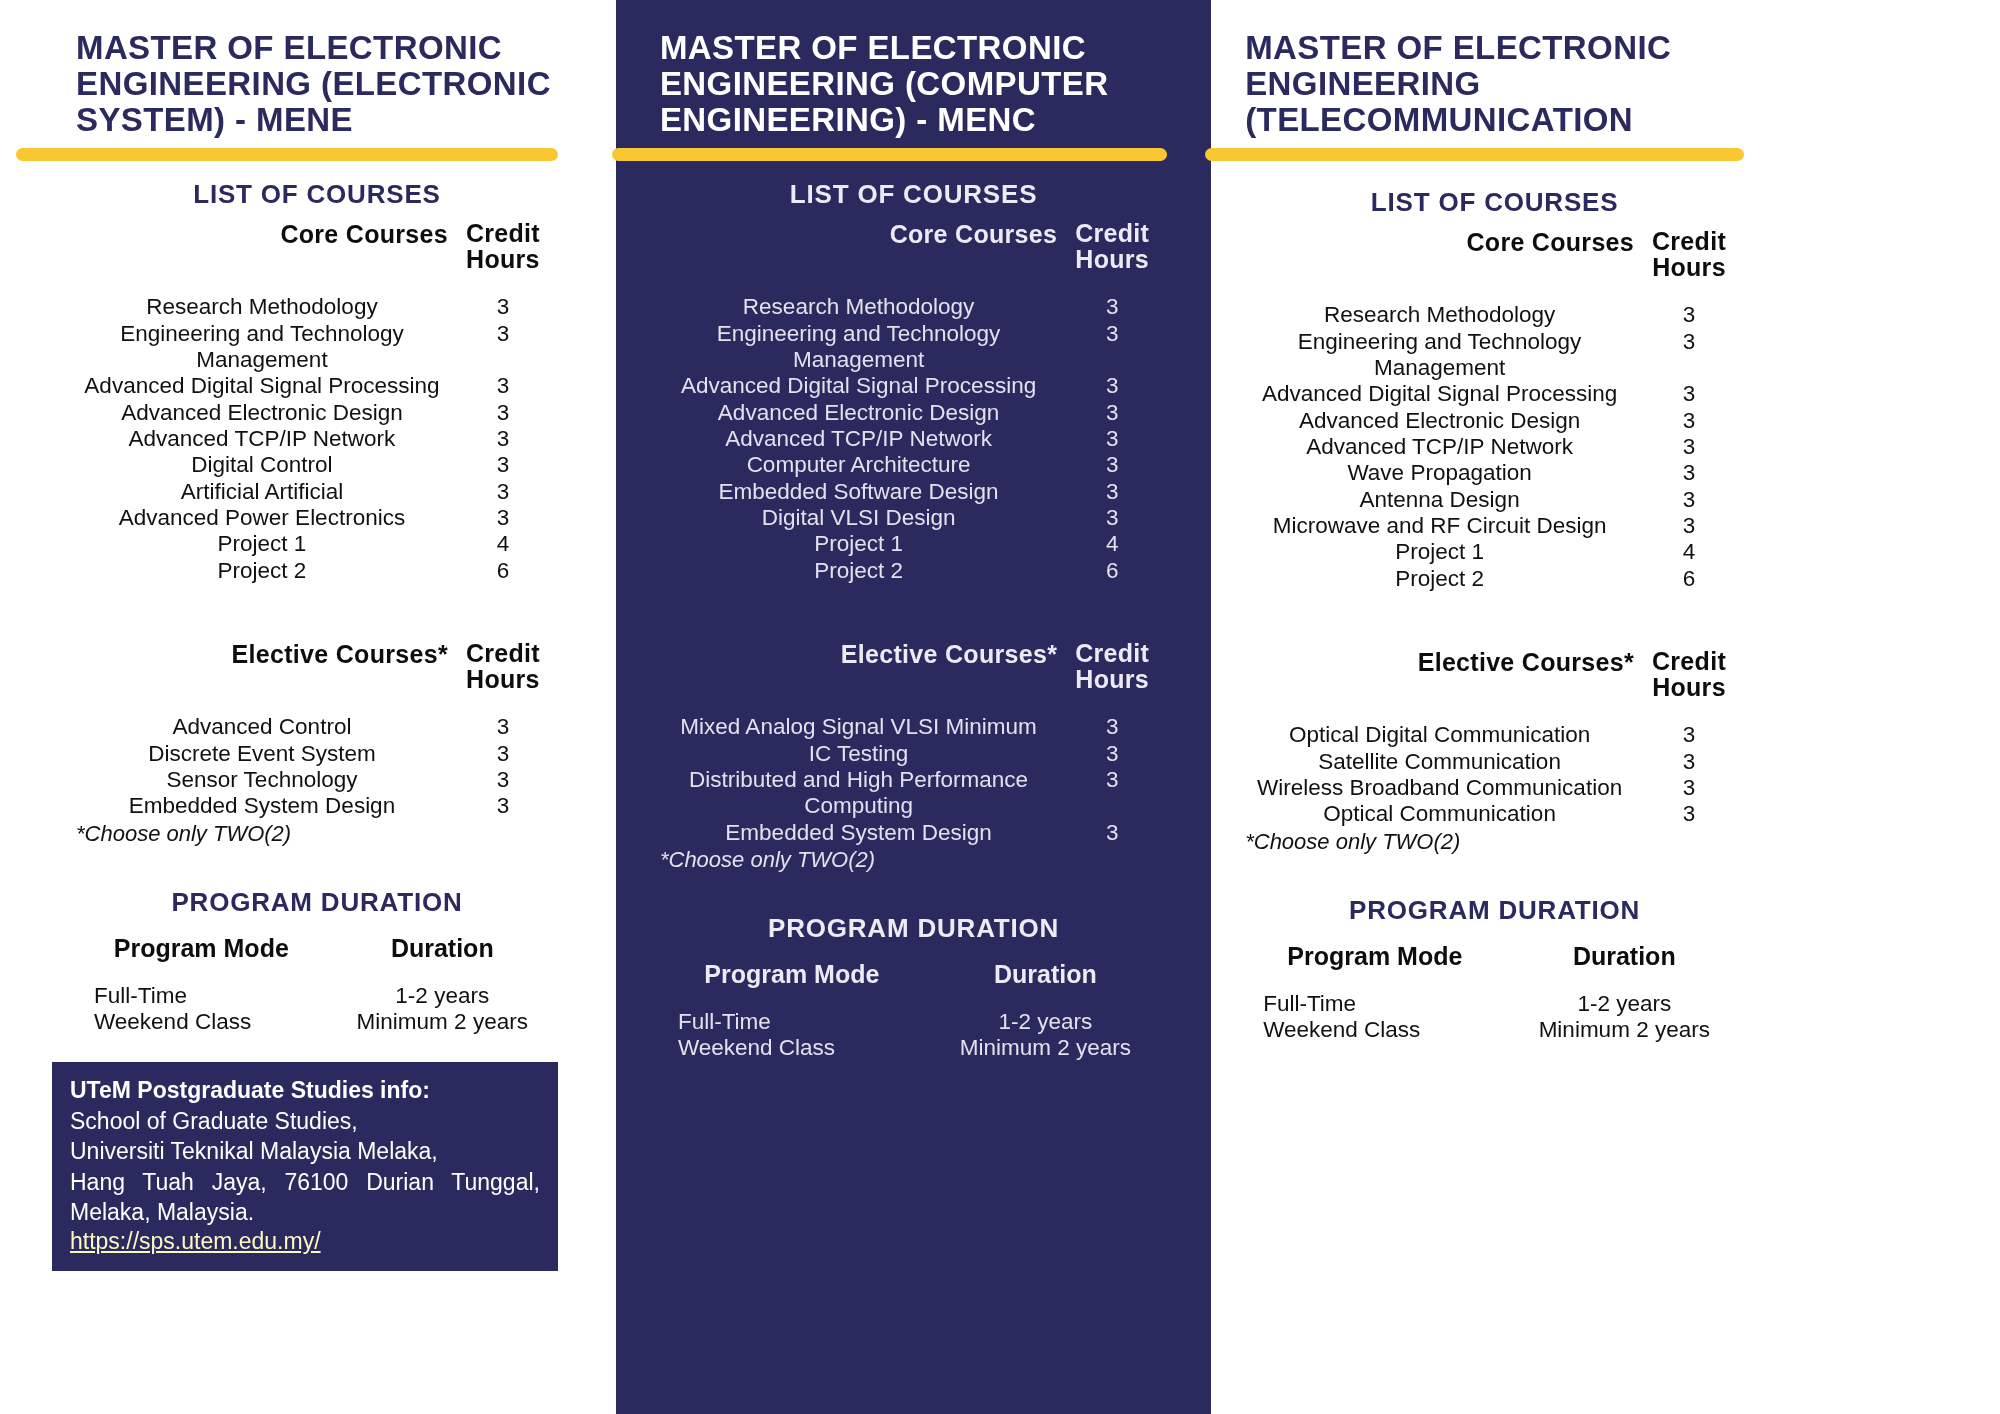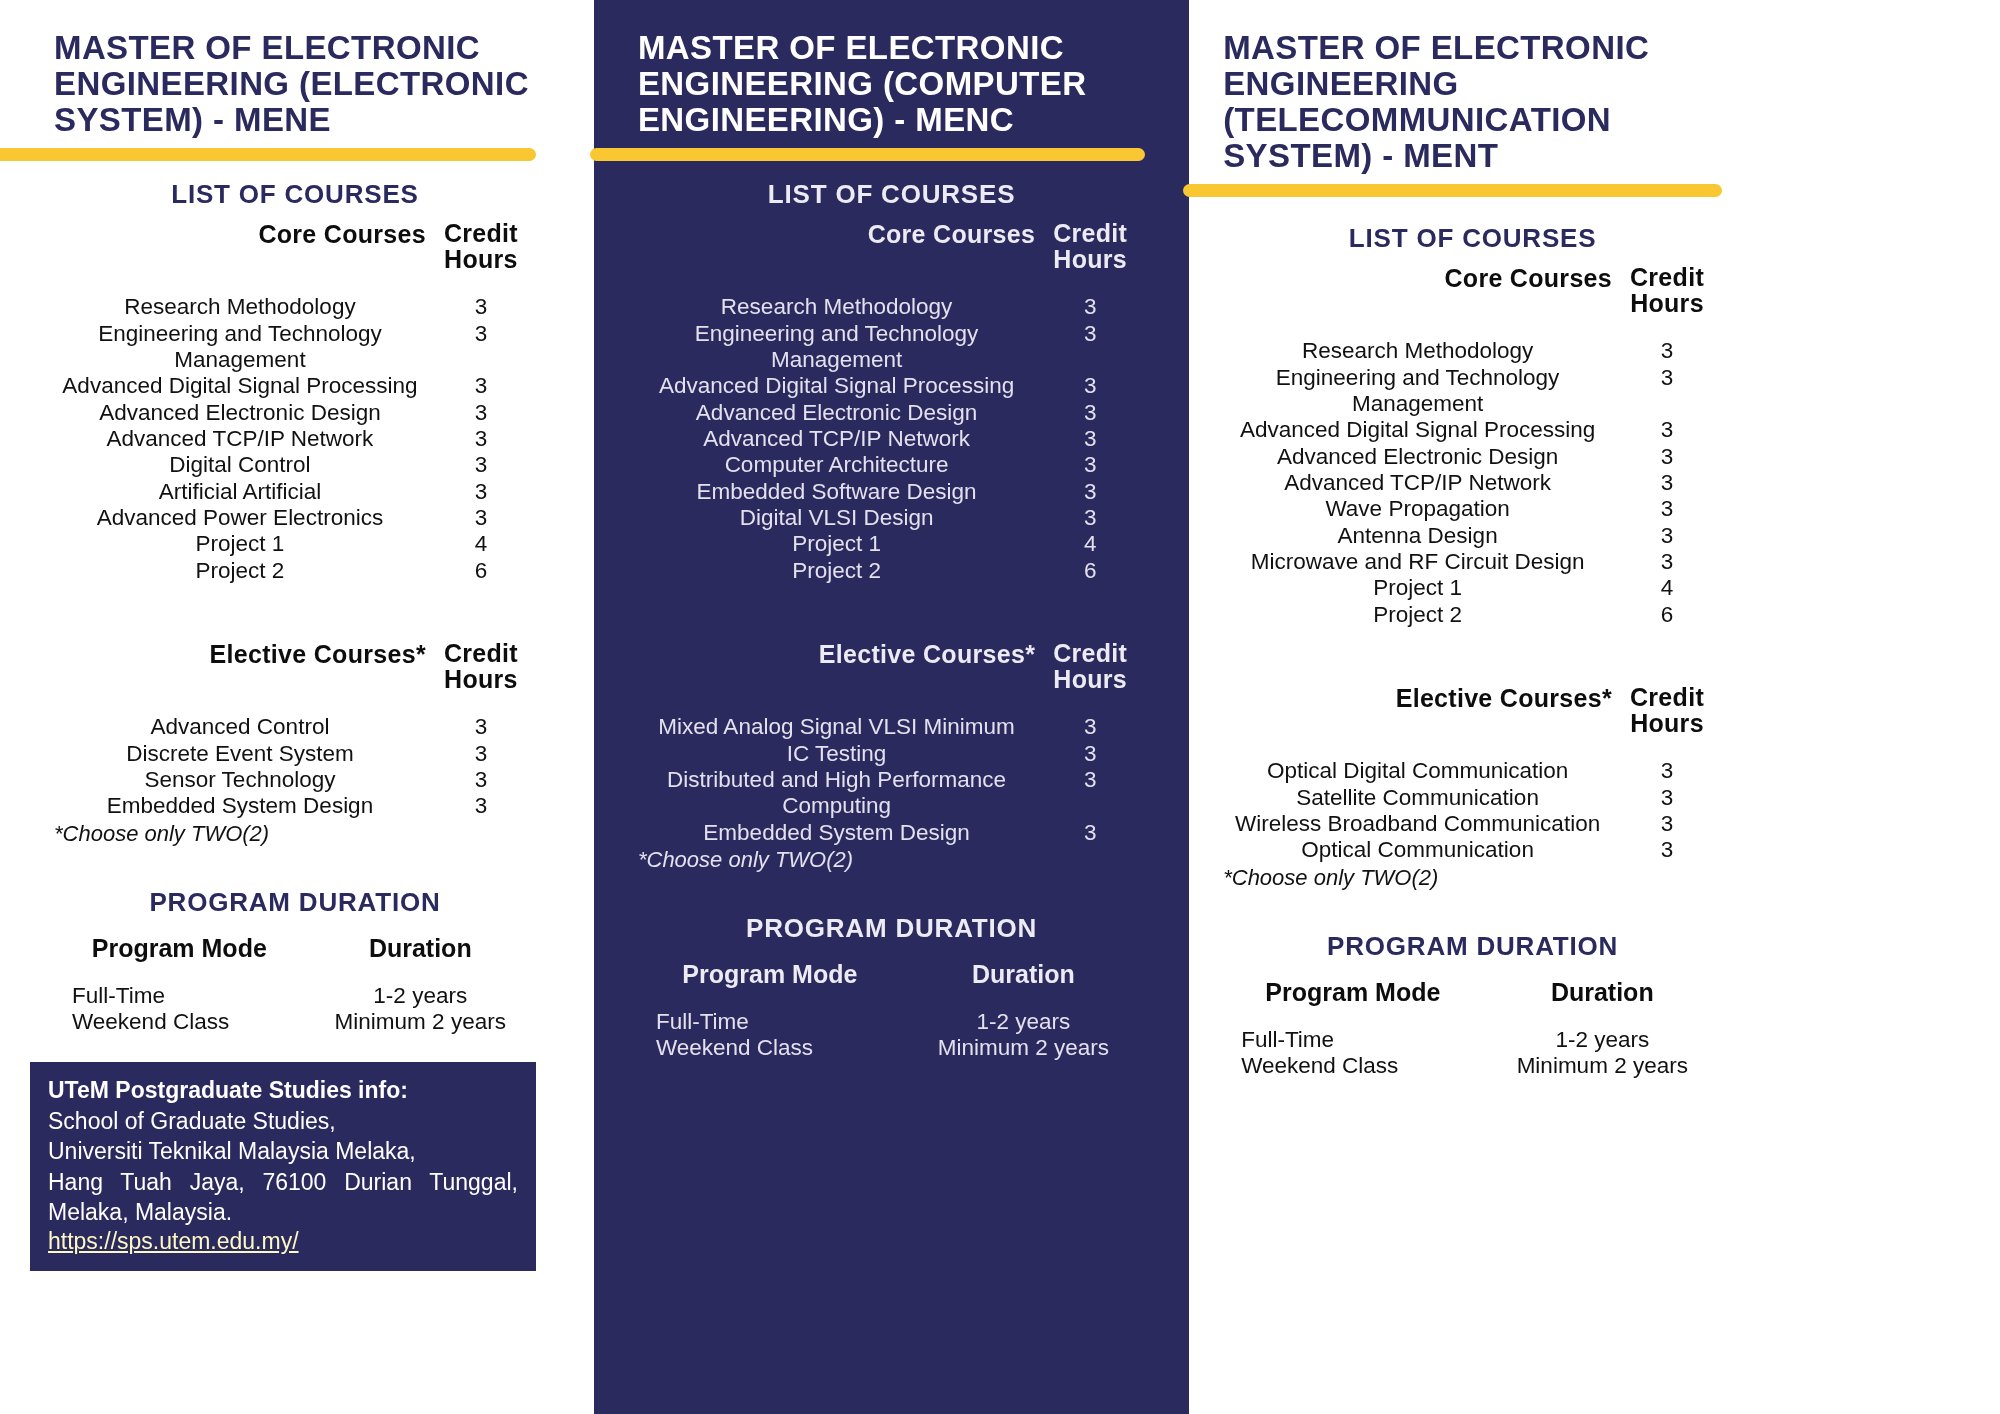--- a/index.html
+++ b/index.html
@@ -3,21 +3,21 @@
 <meta charset="utf-8">
 <style>
   * { margin:0; padding:0; box-sizing:border-box; }
   html,body { width:2000px; height:1414px; }
   body {
     font-family:"Liberation Sans", sans-serif;
     background:#ffffff;
     position:relative;
     overflow:hidden;
   }
-  .page { position:relative; width:1780px; height:1414px; display:flex; }
+  .page { position:relative; width:1780px; height:1414px; display:flex;margin-left:22px; }
 
   
   .col { position:relative; height:1414px; }
   .col-1 { width:665px; padding:0 28px 0 0; }
   .col-2 { width:670px; background:#2b2a5e; }
   .col-3 { width:665px; }
 
   .col-inner { position:relative; padding:0 30px; }
   .col-1 .col-inner { padding:0 30px 0 54px; }
   .col-2 .col-inner { padding:0 44px; }
@@ -375,21 +375,20 @@
       </div>
     </div>
   </div>
 
   <div class="col col-3">
     <div class="col-inner">
       <div class="headline">
         <div>MASTER OF ELECTRONIC</div>
         <div>ENGINEERING</div>
         <div>(TELECOMMUNICATION</div>
-        <div>SYSTEM) - MENT</div>
       </div>
       <div class="rule"></div>
 
       <div class="section-title">LIST OF COURSES</div>
 
       <div class="tbl">
         <div class="thead">
           <div class="c1">Core Courses</div>
           <div class="c2">
             <div>Credit</div>

